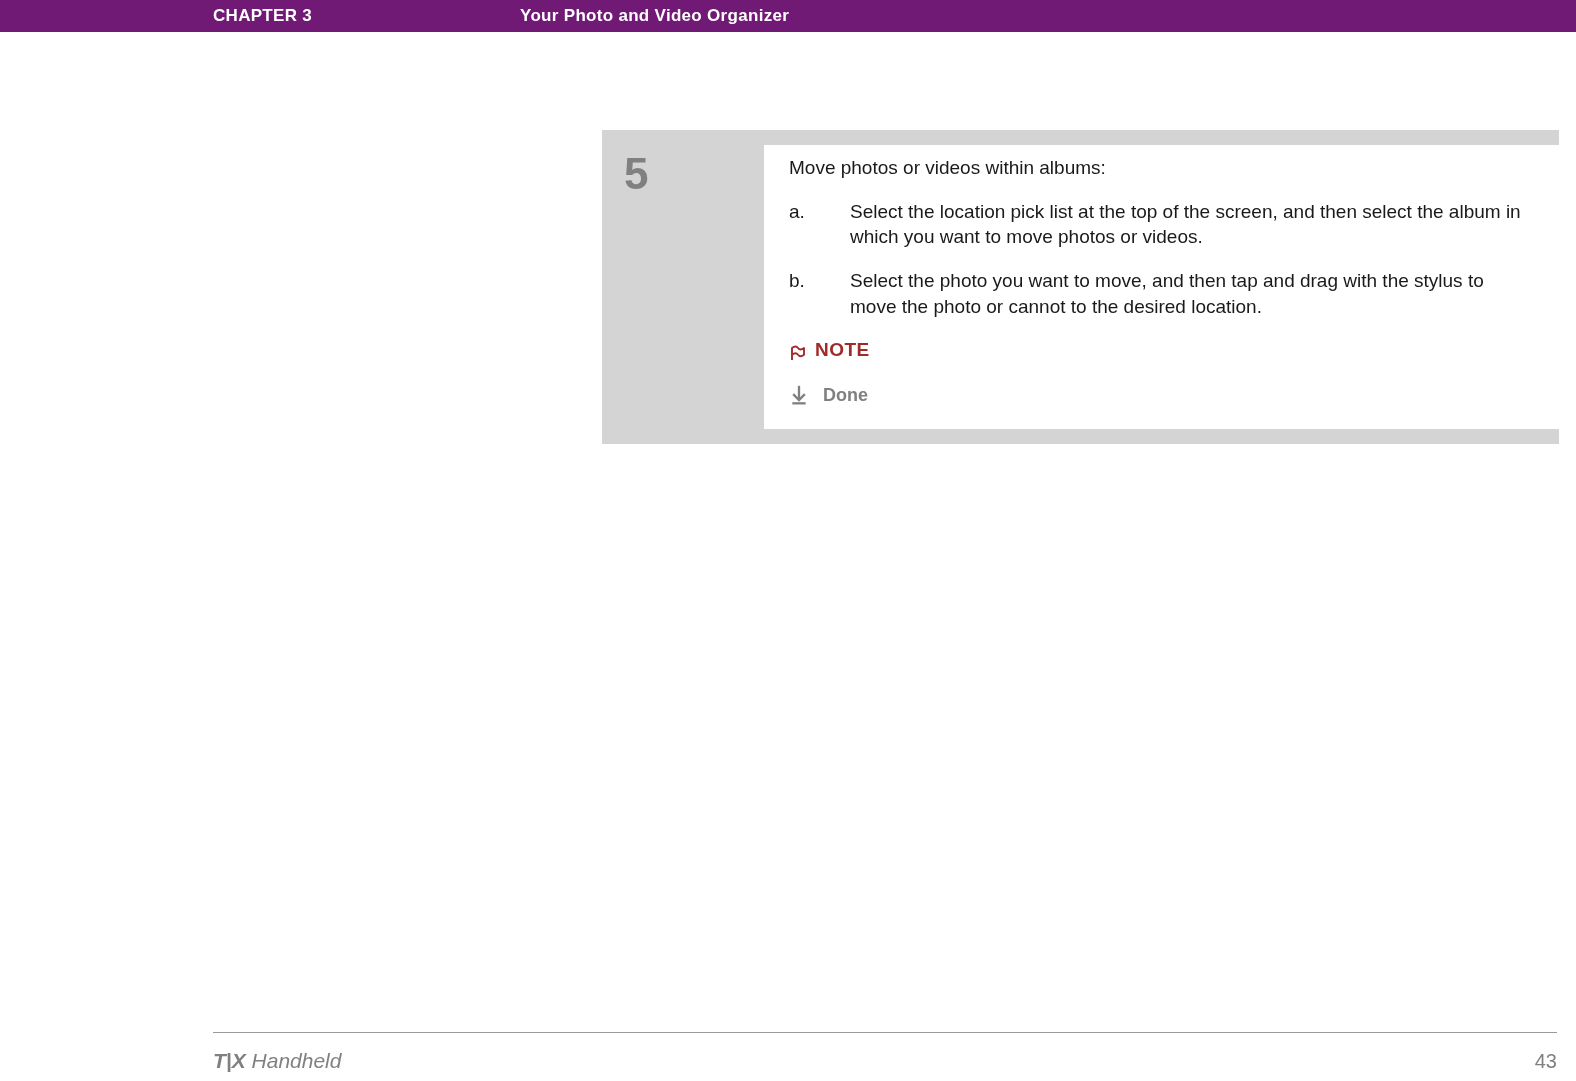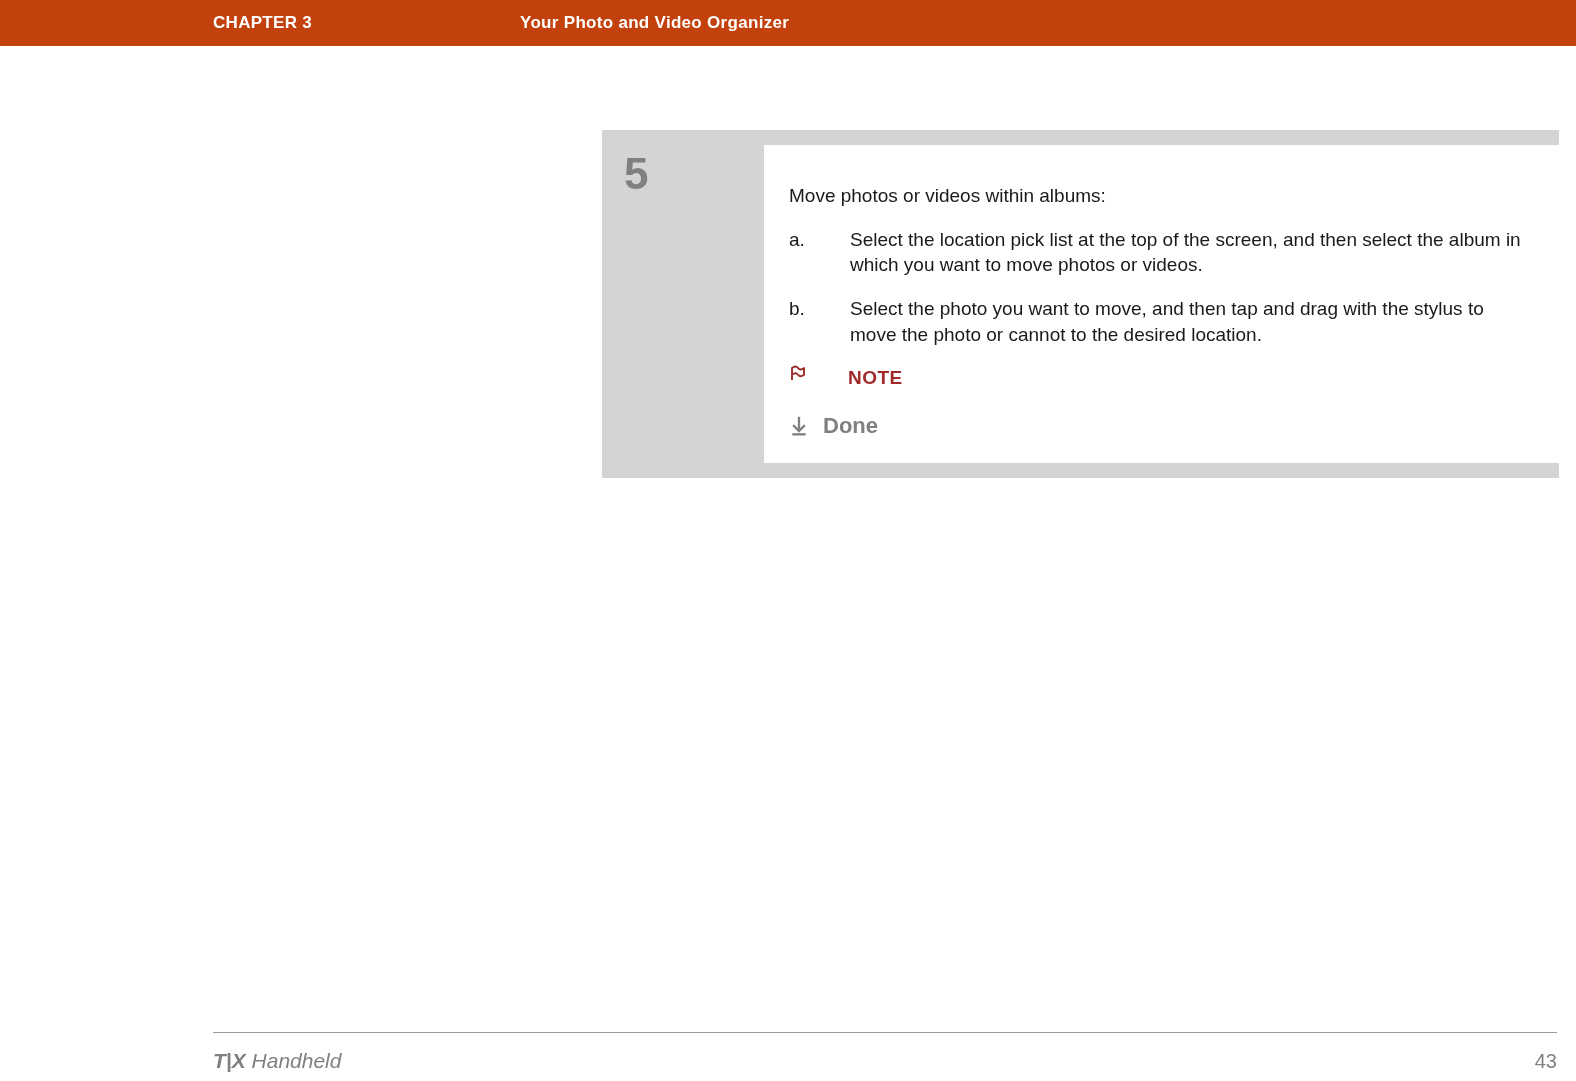--- a/index.html
+++ b/index.html
@@ -7,22 +7,22 @@
     padding: 0;
     width: 1576px;
     height: 1081px;
     font-family: "Helvetica Neue", Helvetica, Arial, sans-serif;
     background: #ffffff;
     overflow: hidden;
     color: #1a1a1a;
   }
 
   .header-bar {
-    background: #c2410c;
-    height: 46px;
+    background: #701a75;
+    height: 32px;
     width: 100%;
     color: #ffffff;
     font-weight: 700;
     font-size: 17px;
     letter-spacing: 0.3px;
     display: flex;
     align-items: center;
   }
   .header-chapter {
     margin-left: 213px;
@@ -50,21 +50,21 @@
     font-size: 44px;
     line-height: 1;
     font-family: Arial, sans-serif;
   }
   .step-right {
     flex: 1;
     background: #ffffff;
     margin-top: 15px;
     margin-bottom: 15px;
     margin-right: 0;
-    padding: 38px 35px 22px 25px;
+    padding: 10px 35px 22px 25px;
     font-size: 19px;
     line-height: 1.35;
   }
   .step-intro {
     margin-bottom: 18px;
   }
   .substep {
     margin-bottom: 18px;
     display: flex;
   }
@@ -72,24 +72,23 @@
     width: 26px;
     flex-shrink: 0;
   }
   .substep .text {
     flex: 1;
     margin-left: 35px;
   }
 
   .note-row {
     display: flex;
-    align-items: flex-start;
+    align-items: flex-end;
     margin-top: 4px;
     margin-bottom: 20px;
-    gap: 33px;
   }
   .note-icon {
     width: 22px;
     display: flex;
     align-items: center;
     justify-content: flex-start;
     margin-right: 4px;
   }
   .note-label {
     color: #a02a2a;
@@ -110,21 +109,21 @@
   .done-icon {
     width: 26px;
     display: flex;
     align-items: center;
     justify-content: flex-start;
     margin-right: 8px;
   }
   .done-label {
     color: #808080;
     font-weight: 700;
-    font-size: 22px;
+    font-size: 18px;
   }
 
   .footer-rule {
     position: absolute;
     left: 213px;
     right: 19px;
     top: 1032px;
     border-top: 1px solid #9a9a9a;
   }
   .footer {

